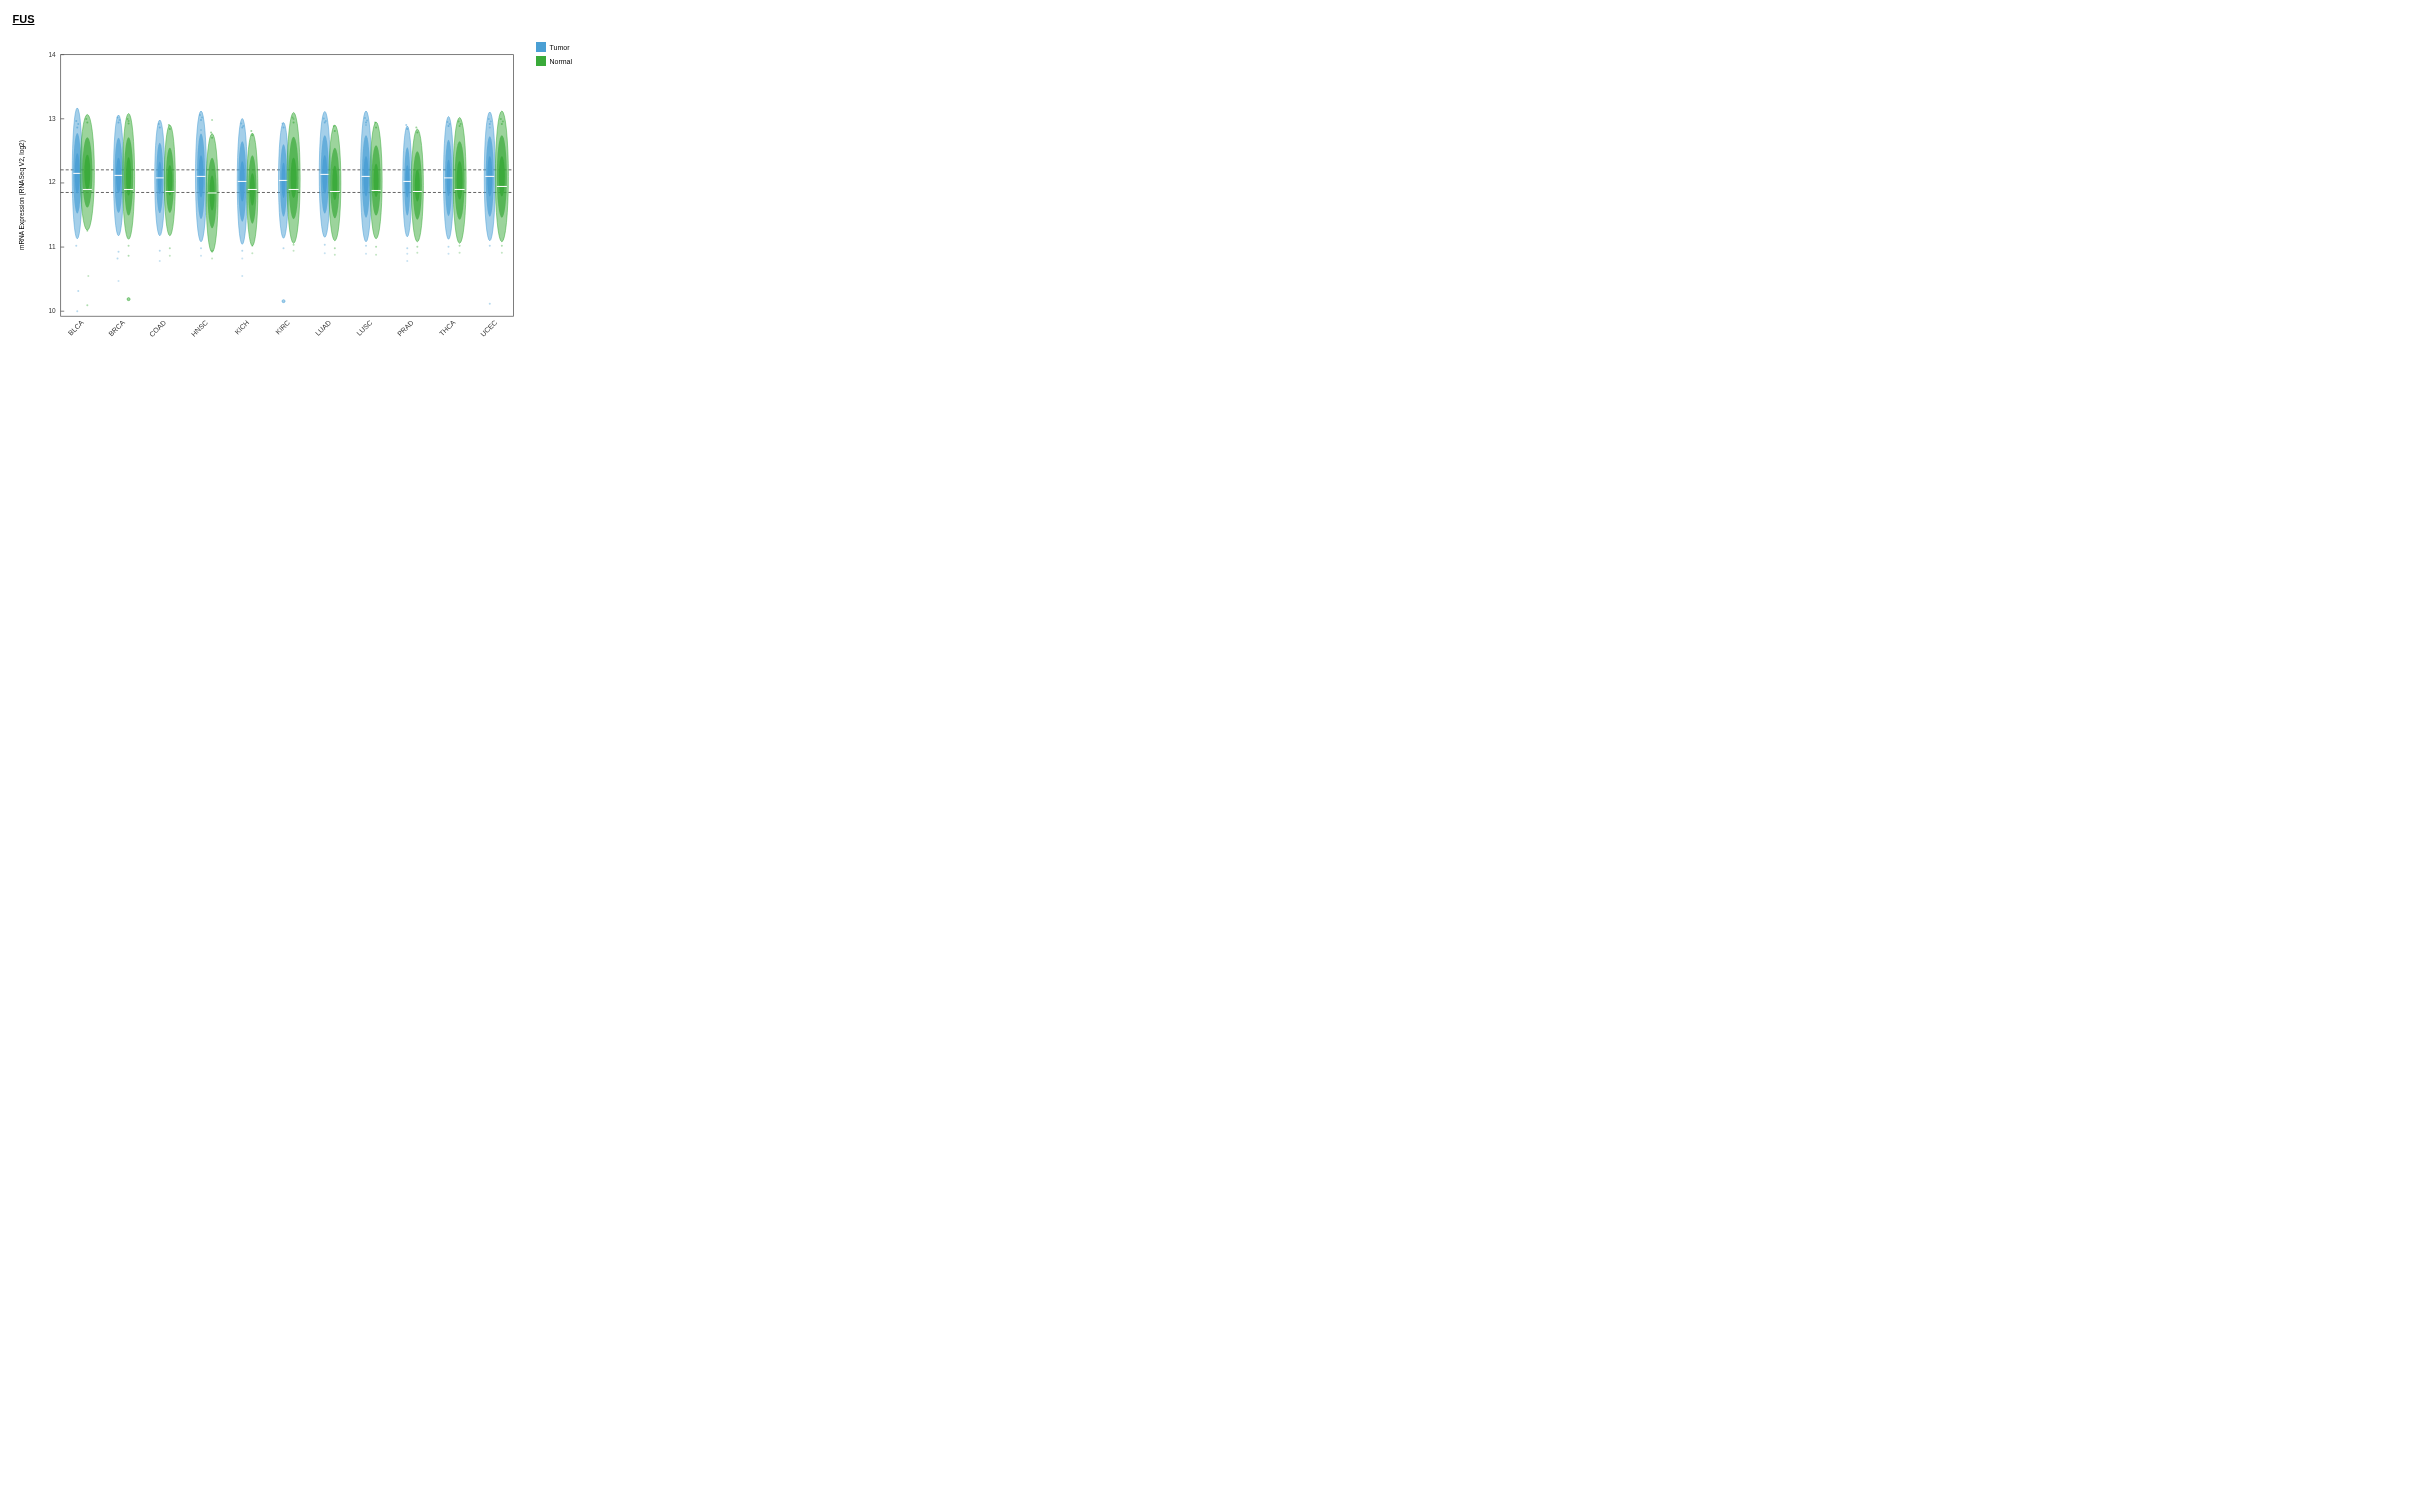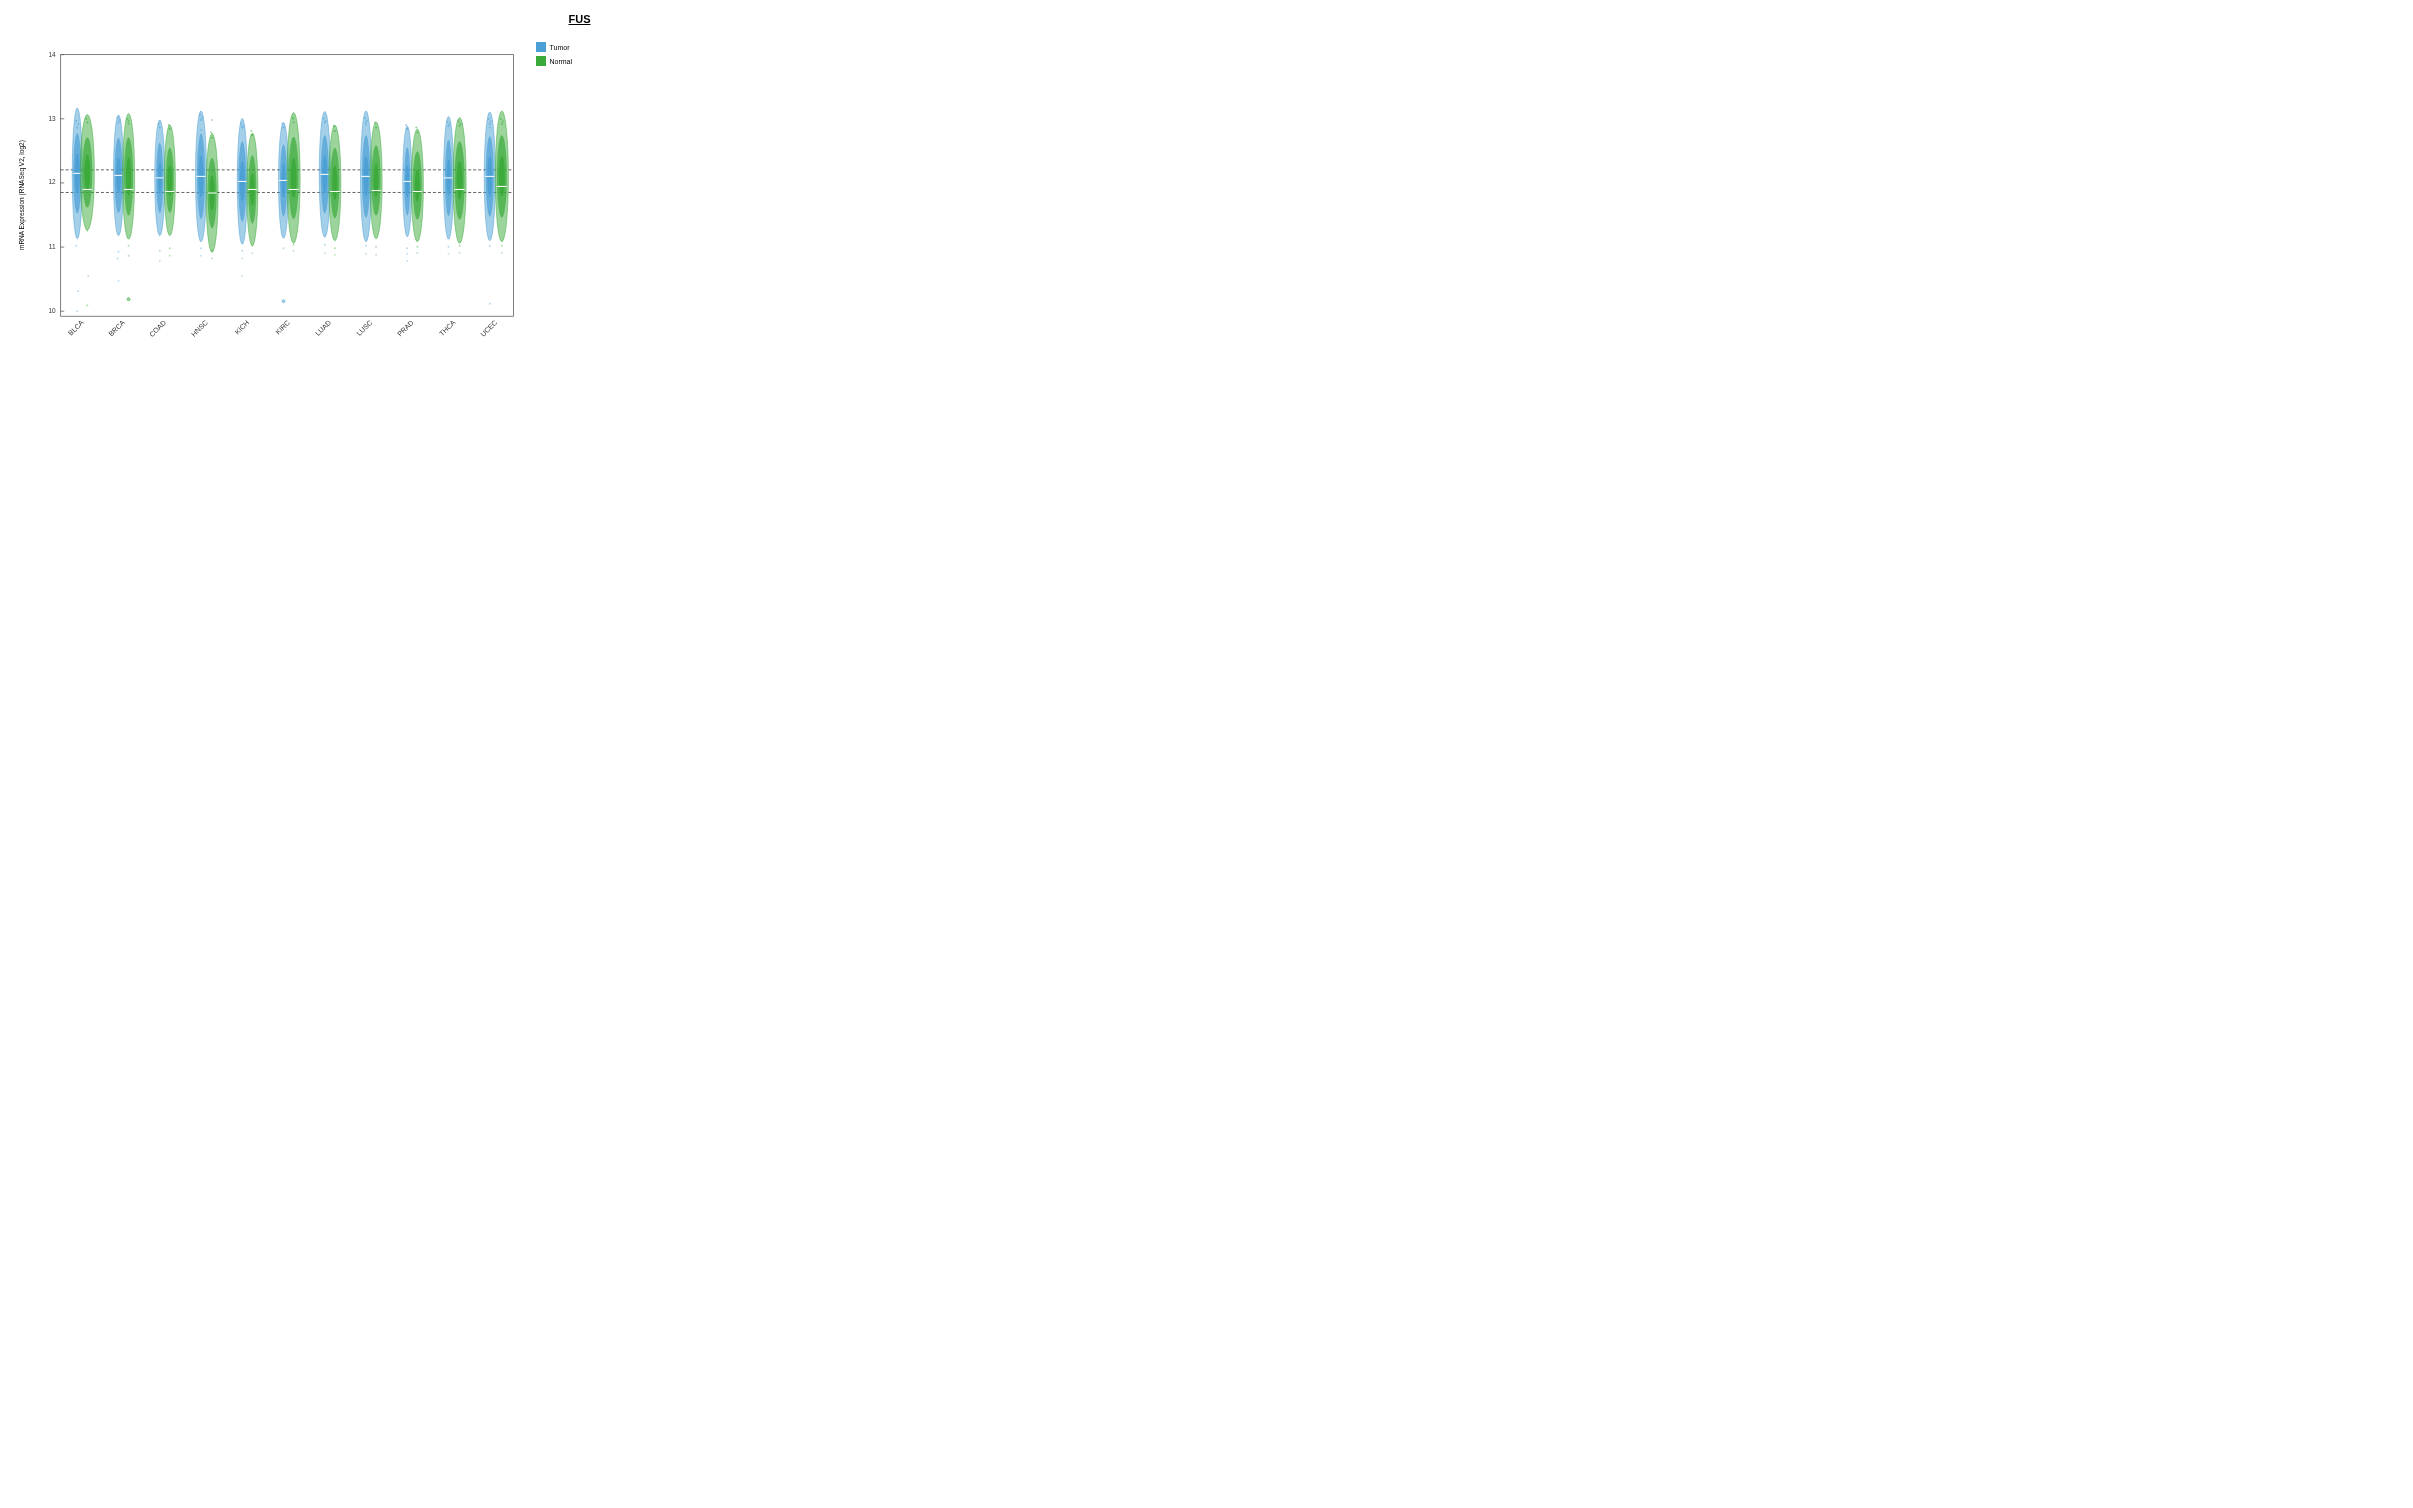--- a/index.html
+++ b/index.html
@@ -12,21 +12,21 @@
       align-items: center;
       justify-content: center;
     }
     .chart-container {
       width: 578px;
       height: 362px;
       position: relative;
       background: #fff;
     }
     .chart-title {
-      text-align: right;
+      text-align: left;
       font-size: 11px;
       font-weight: bold;
       padding-top: 5px;
       padding-bottom: 2.5px;
       text-decoration: underline;
     }
     .chart-area {
       display: flex;
       width: 100%;
       height: calc(100% - 25px);

